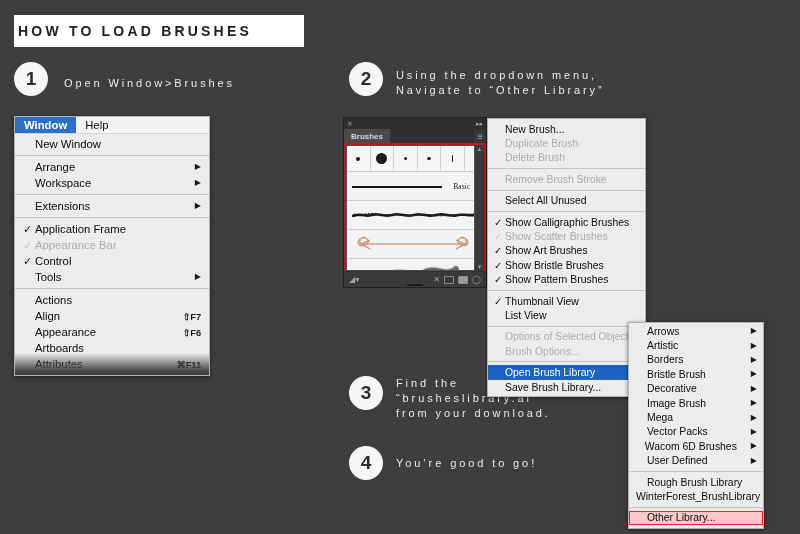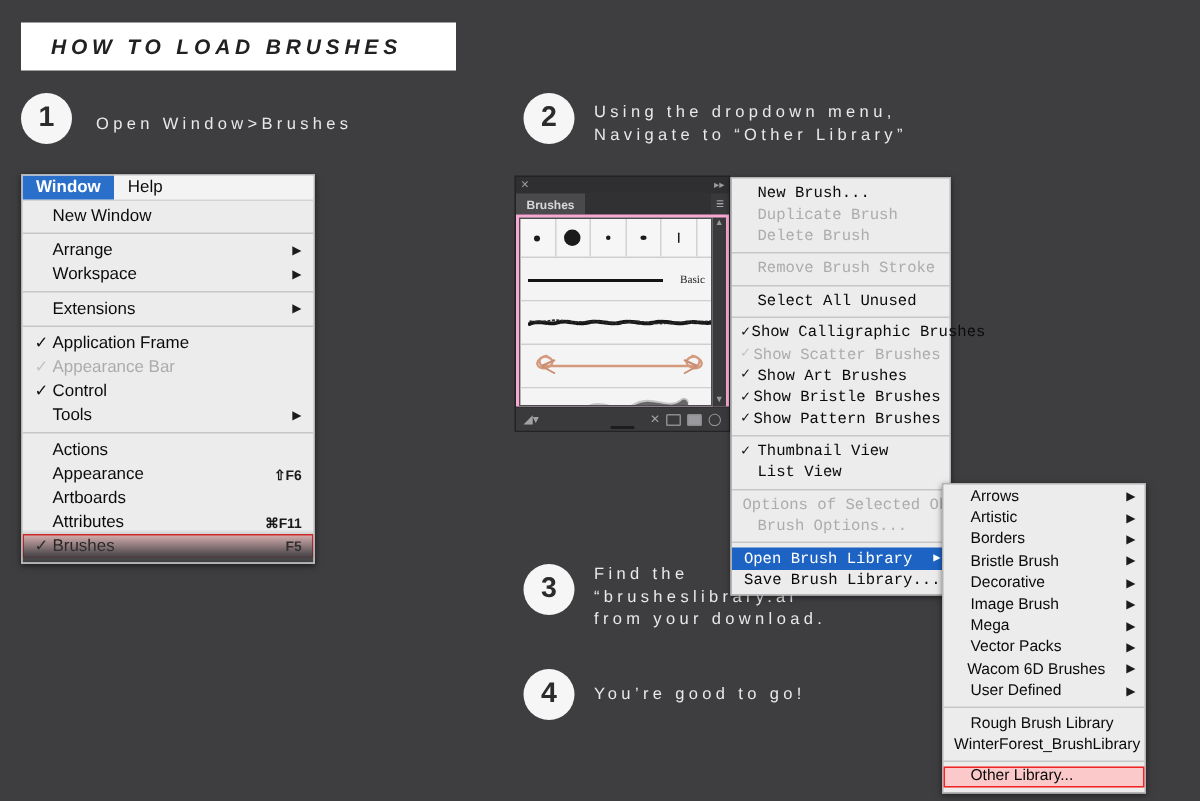--- a/index.html
+++ b/index.html
@@ -18,26 +18,25 @@
   
   .title-banner {
     position: absolute;
     left: 14px; top: 15px;
     width: 290px; height: 32px;
     background: #ffffff;
     display: flex;
     align-items: center;
   }
   .title-banner .t {
-    font-style: italic;
     font-weight: 600;
     font-size: 14px;
     letter-spacing: 3.2px;
     color: #212124;
-    padding-left: 20px;
+    padding-left: 4px;
     white-space: nowrap;
   }
 
   
   .step-circle {
     position: absolute;
     width: 34px; height: 34px;
     border-radius: 50%;
     background: #f6f6f6;
     color: #2c2c2e;
@@ -143,23 +142,22 @@
     position: absolute;
     left: 0; right: 0; bottom: 0;
     height: 22px;
     background: linear-gradient(to bottom, rgba(236,236,236,0) 0%, rgba(62,62,65,.88) 75%, rgba(62,62,65,1) 100%);
     pointer-events: none;
   }
 
   
   #brush-menu {
     left: 487px; top: 118px;
-    width: 147px;
+    width: 159px;
     padding: 3px 0 2px 0;
-    font-family: Liberation Mono, monospace;
   }
   #brush-menu .menu-row { height: 14.4px; font-size: 10.4px; padding: 0 6px; }
   #brush-menu .menu-row .check { width: 10px; font-size: 10px; }
 
   
   #library-menu {
     left: 628px; top: 322px;
     width: 136px;
     padding: 1px 0 3px 0;
   }
@@ -206,21 +204,21 @@
     width: 12px;
     display: flex; align-items: center; justify-content: center;
     background: #39393b;
     color: #c5c5c8;
     font-size: 6px;
   }
   .bp-body {
     position: relative;
     height: 128px;
     display: flex;
-    background: #f9a8d4;
+    background: #b91c1c;
     padding: 2px 2px 0 2px;
   }
   .bp-list {
     flex: 1 1 auto;
     background: #efefef;
     border: 1px solid #4d4d50;
     overflow: hidden;
   }
   .bp-scroll {
     width: 9px;
@@ -380,20 +378,25 @@
         </div>
         <div class="menu-row">
           <span class="check"></span>
           <span class="lbl">Tools</span>
           <span class="arrow">▶</span>
         </div>
         <div class="menu-sep"></div>
         <div class="menu-row">
           <span class="check"></span>
           <span class="lbl">Actions</span>
+        </div>
+        <div class="menu-row">
+          <span class="check"></span>
+          <span class="lbl">Align</span>
+          <span class="shortcut">⇧F7</span>
         </div>
         <div class="menu-row">
           <span class="check"></span>
           <span class="lbl">Appearance</span>
           <span class="shortcut">⇧F6</span>
         </div>
         <div class="menu-row">
           <span class="check"></span>
           <span class="lbl">Artboards</span>
         </div>

